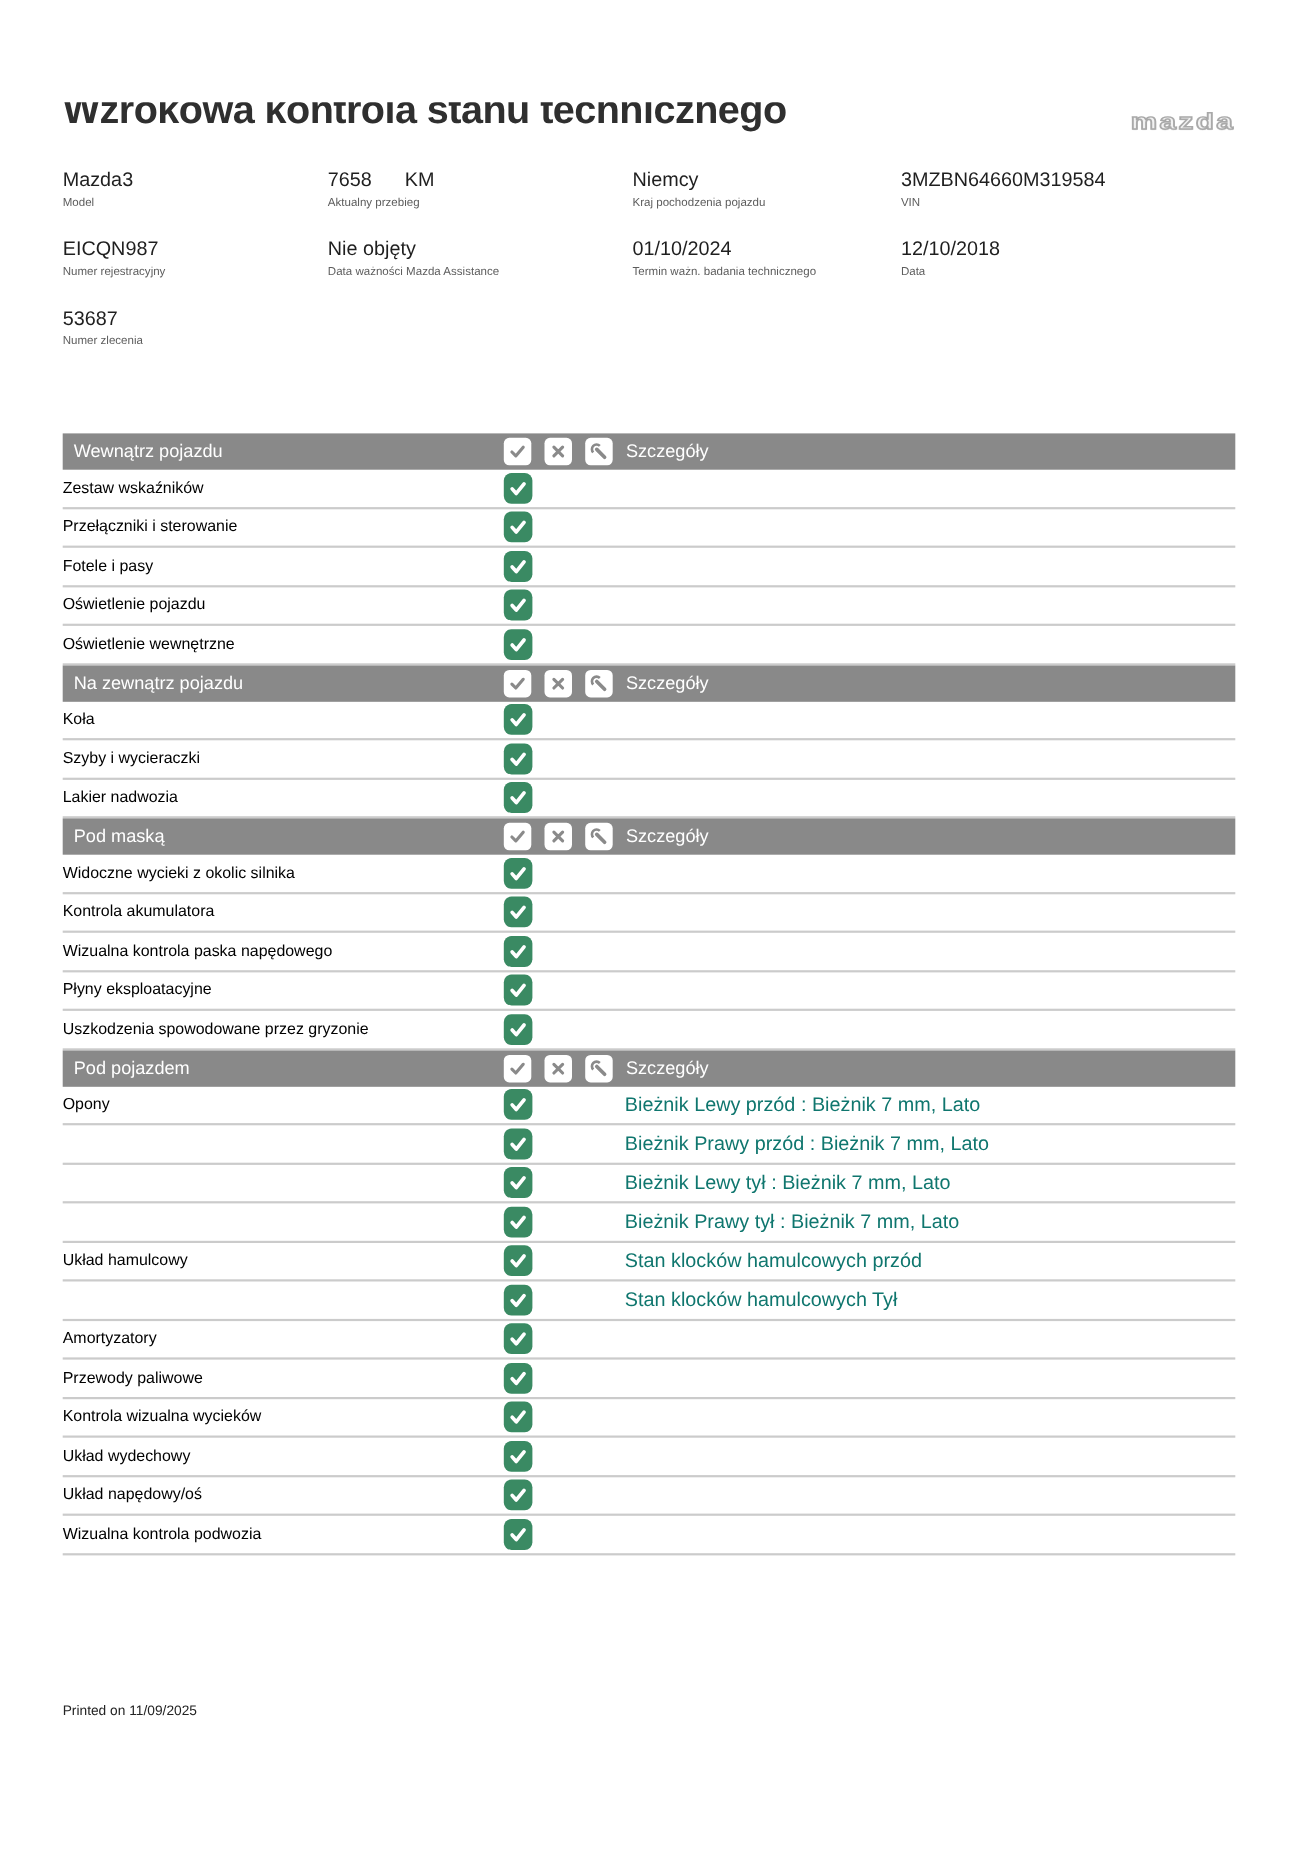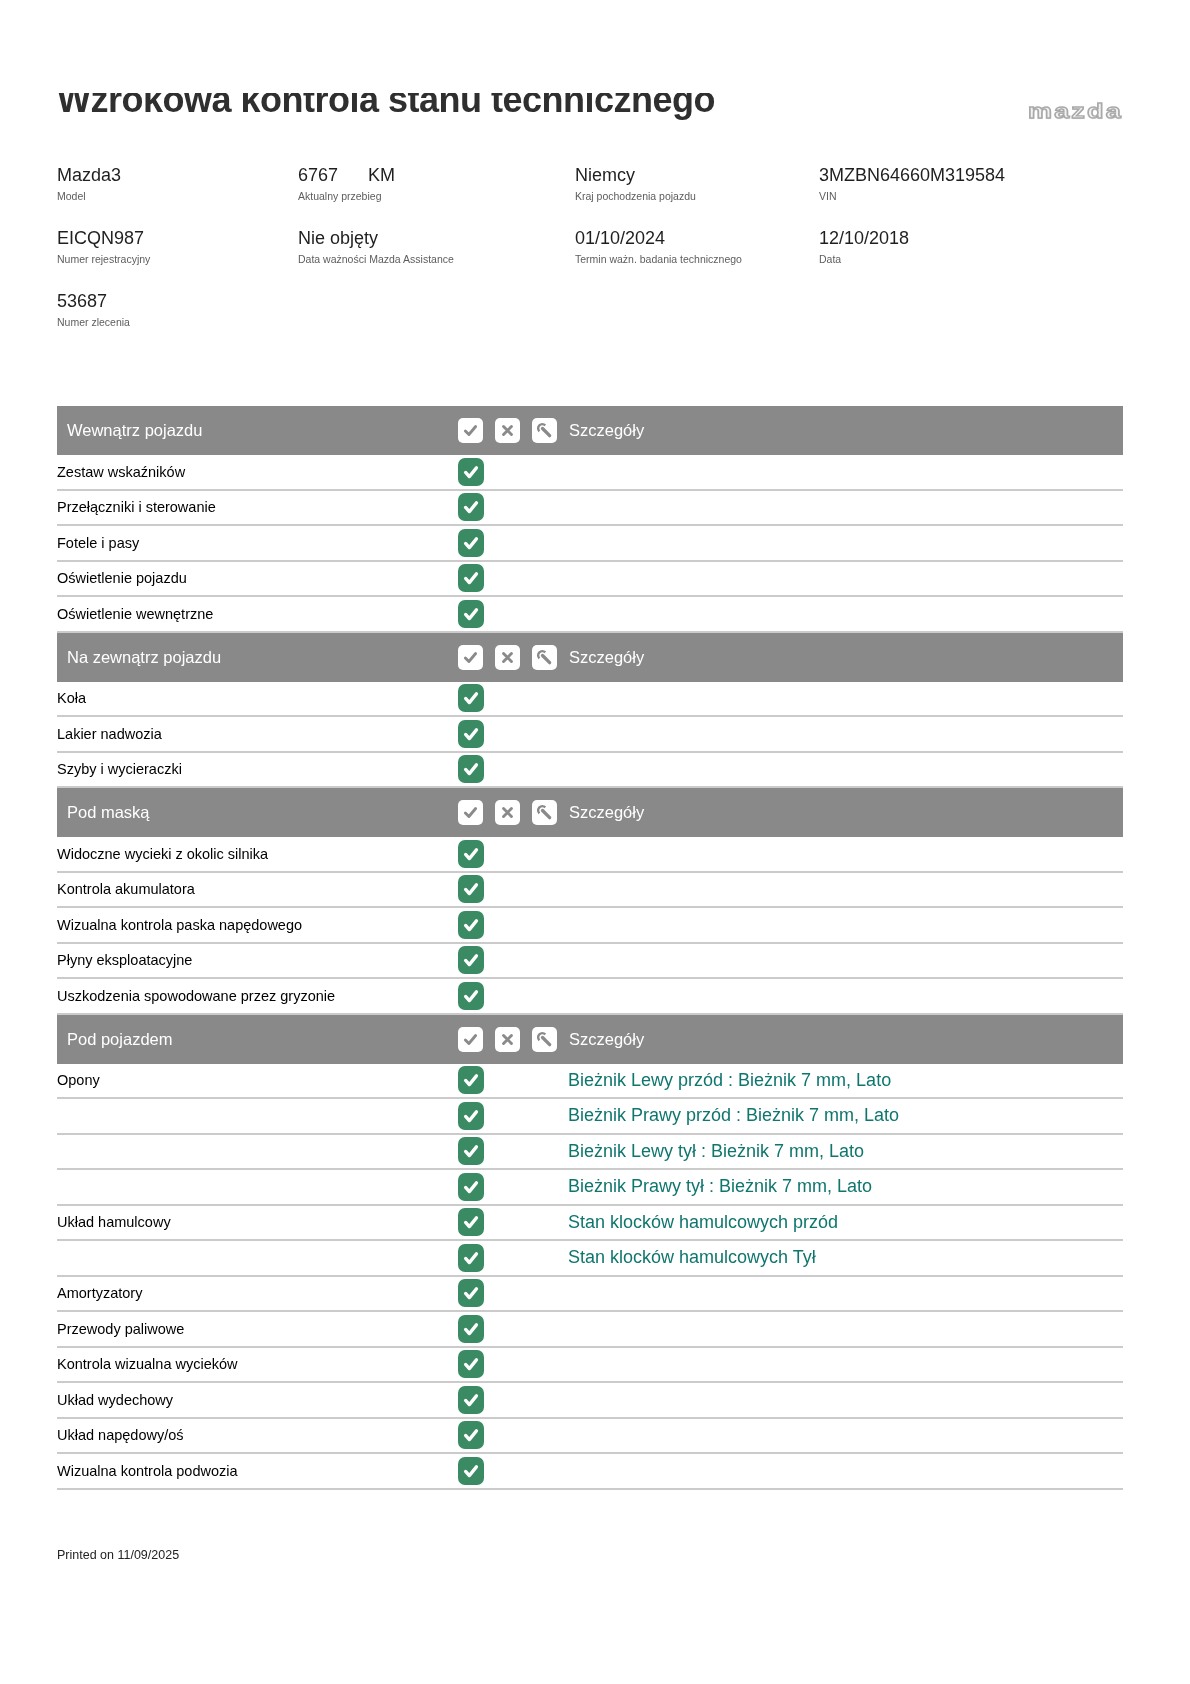--- a/index.html
+++ b/index.html
@@ -26,34 +26,34 @@
     font-size: 25px; font-weight: 800; letter-spacing: 2px;
     color: #f2f2f2;
     -webkit-text-stroke: 1.6px #a9a9a9;
     text-shadow: 0 1px 1px #cfcfcf;
     transform: scaleY(0.82) scaleX(1.08);
     transform-origin: right top;
   }
 
   
   .info-grid {
-    margin-top: 40px;
+    margin-top: 28px;
     display: grid;
     grid-template-columns: 241px 277px 244px 1fr;
     column-gap: 0;
   }
   .field { margin-bottom: 17px; min-height: 46px; }
   .field .value { font-size: 18px; color: #1f1f1f; display: flex; }
   .field .value .unit { margin-left: 30px; }
   .field .label { font-size: 10.5px; color: #5d5d5d; margin-top: 4px; }
 
   
   .sections { margin-top: 52px; }
   .section-bar {
-    height: 49px; background: #898989; color: #ffffff;
+    height: 33px; background: #898989; color: #ffffff;
     display: grid; grid-template-columns: 401px 1fr; align-items: center;
   }
   .bar-title { padding-left: 10px; font-size: 16.5px; font-weight: 400; }
   .bar-right { display: flex; align-items: center; gap: 12px; text-align: center; }
   .hicon {
     width: 25px; height: 25px; background: #ffffff; border-radius: 5px;
     display: flex; align-items: center; justify-content: center; flex: 0 0 auto;
   }
   .bar-details-label { font-size: 16.5px; }
 
@@ -91,21 +91,21 @@
 
   <div class="info-grid" id="info-grid">
       <div class="field">
         <div class="value">
           <span>Mazda3</span>
         </div>
         <div class="label">Model</div>
       </div>
       <div class="field">
         <div class="value">
-          <span>6767</span>
+          <span>7658</span>
           <span class="unit">KM</span>
         </div>
         <div class="label">Aktualny przebieg</div>
       </div>
       <div class="field">
         <div class="value">
           <span>Niemcy</span>
         </div>
         <div class="label">Kraj pochodzenia pojazdu</div>
       </div>
@@ -255,32 +255,32 @@
           <span class="row-check-cell">
             <span class="ok-box">
               <svg width="20" height="20" viewBox="0 0 24 24">
                 <path d="M5.5 12.5 L10 17.5 L18.5 7" fill="none" stroke="#ffffff" stroke-width="4" stroke-linecap="round" stroke-linejoin="round"></path>
               </svg>
             </span>
           </span>
           <span class="row-detail"></span>
         </div>
         <div class="insp-row">
+          <span class="row-label">Szyby i wycieraczki</span>
+          <span class="row-check-cell">
+            <span class="ok-box">
+              <svg width="20" height="20" viewBox="0 0 24 24">
+                <path d="M5.5 12.5 L10 17.5 L18.5 7" fill="none" stroke="#ffffff" stroke-width="4" stroke-linecap="round" stroke-linejoin="round"></path>
+              </svg>
+            </span>
+          </span>
+          <span class="row-detail"></span>
+        </div>
+        <div class="insp-row">
           <span class="row-label">Lakier nadwozia</span>
-          <span class="row-check-cell">
-            <span class="ok-box">
-              <svg width="20" height="20" viewBox="0 0 24 24">
-                <path d="M5.5 12.5 L10 17.5 L18.5 7" fill="none" stroke="#ffffff" stroke-width="4" stroke-linecap="round" stroke-linejoin="round"></path>
-              </svg>
-            </span>
-          </span>
-          <span class="row-detail"></span>
-        </div>
-        <div class="insp-row">
-          <span class="row-label">Szyby i wycieraczki</span>
           <span class="row-check-cell">
             <span class="ok-box">
               <svg width="20" height="20" viewBox="0 0 24 24">
                 <path d="M5.5 12.5 L10 17.5 L18.5 7" fill="none" stroke="#ffffff" stroke-width="4" stroke-linecap="round" stroke-linejoin="round"></path>
               </svg>
             </span>
           </span>
           <span class="row-detail"></span>
         </div>
       </section>

